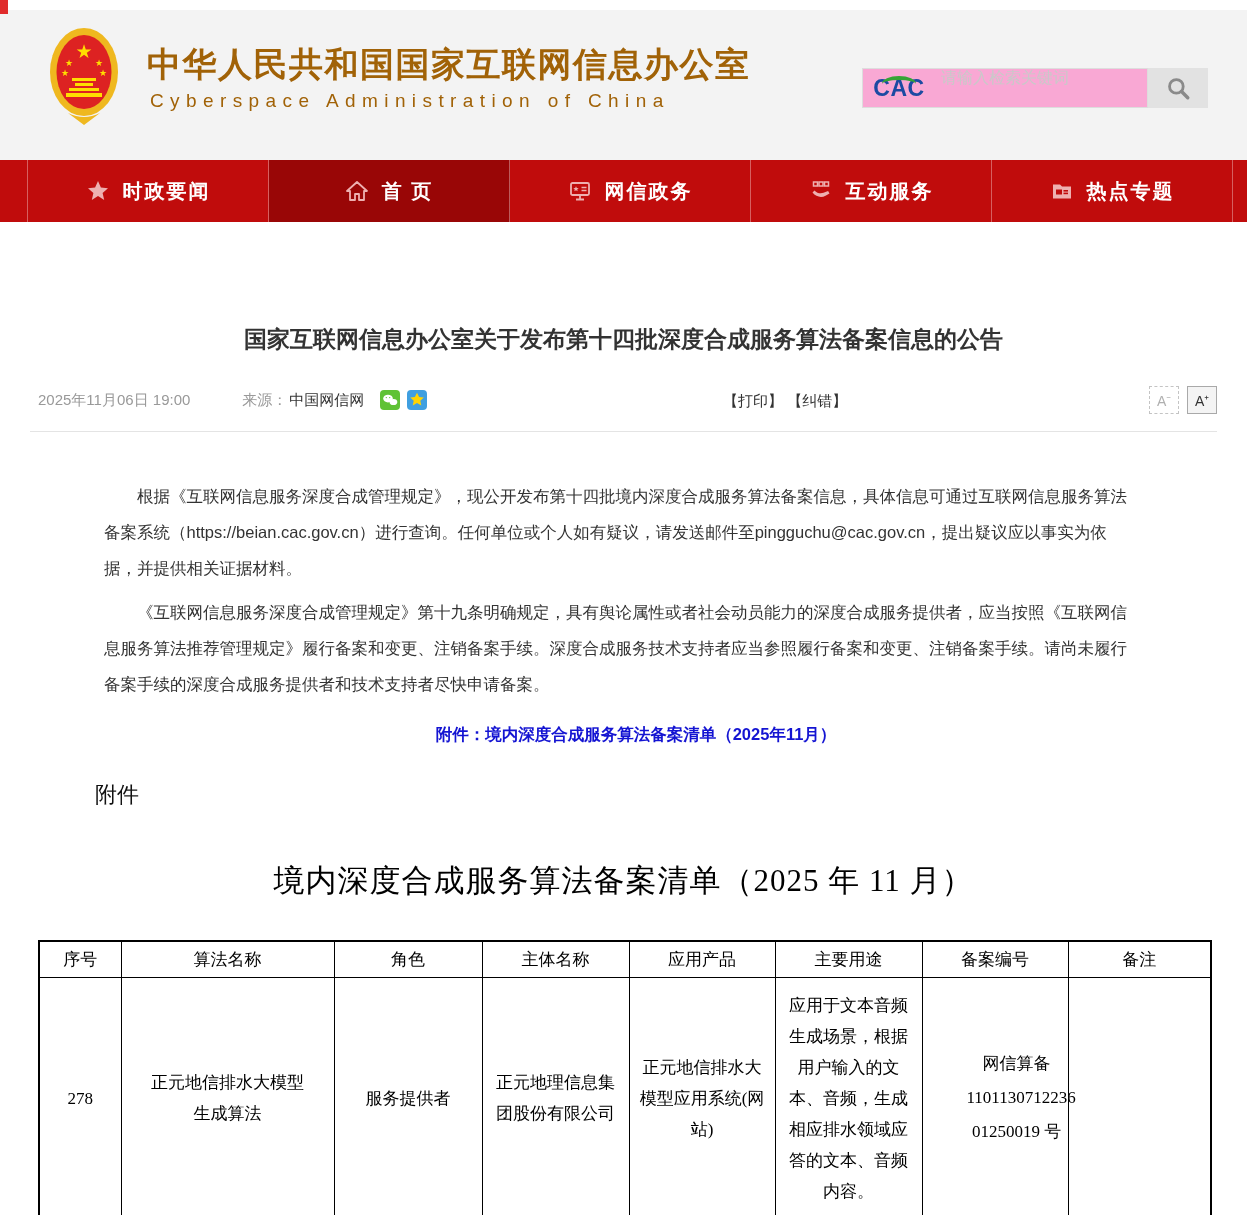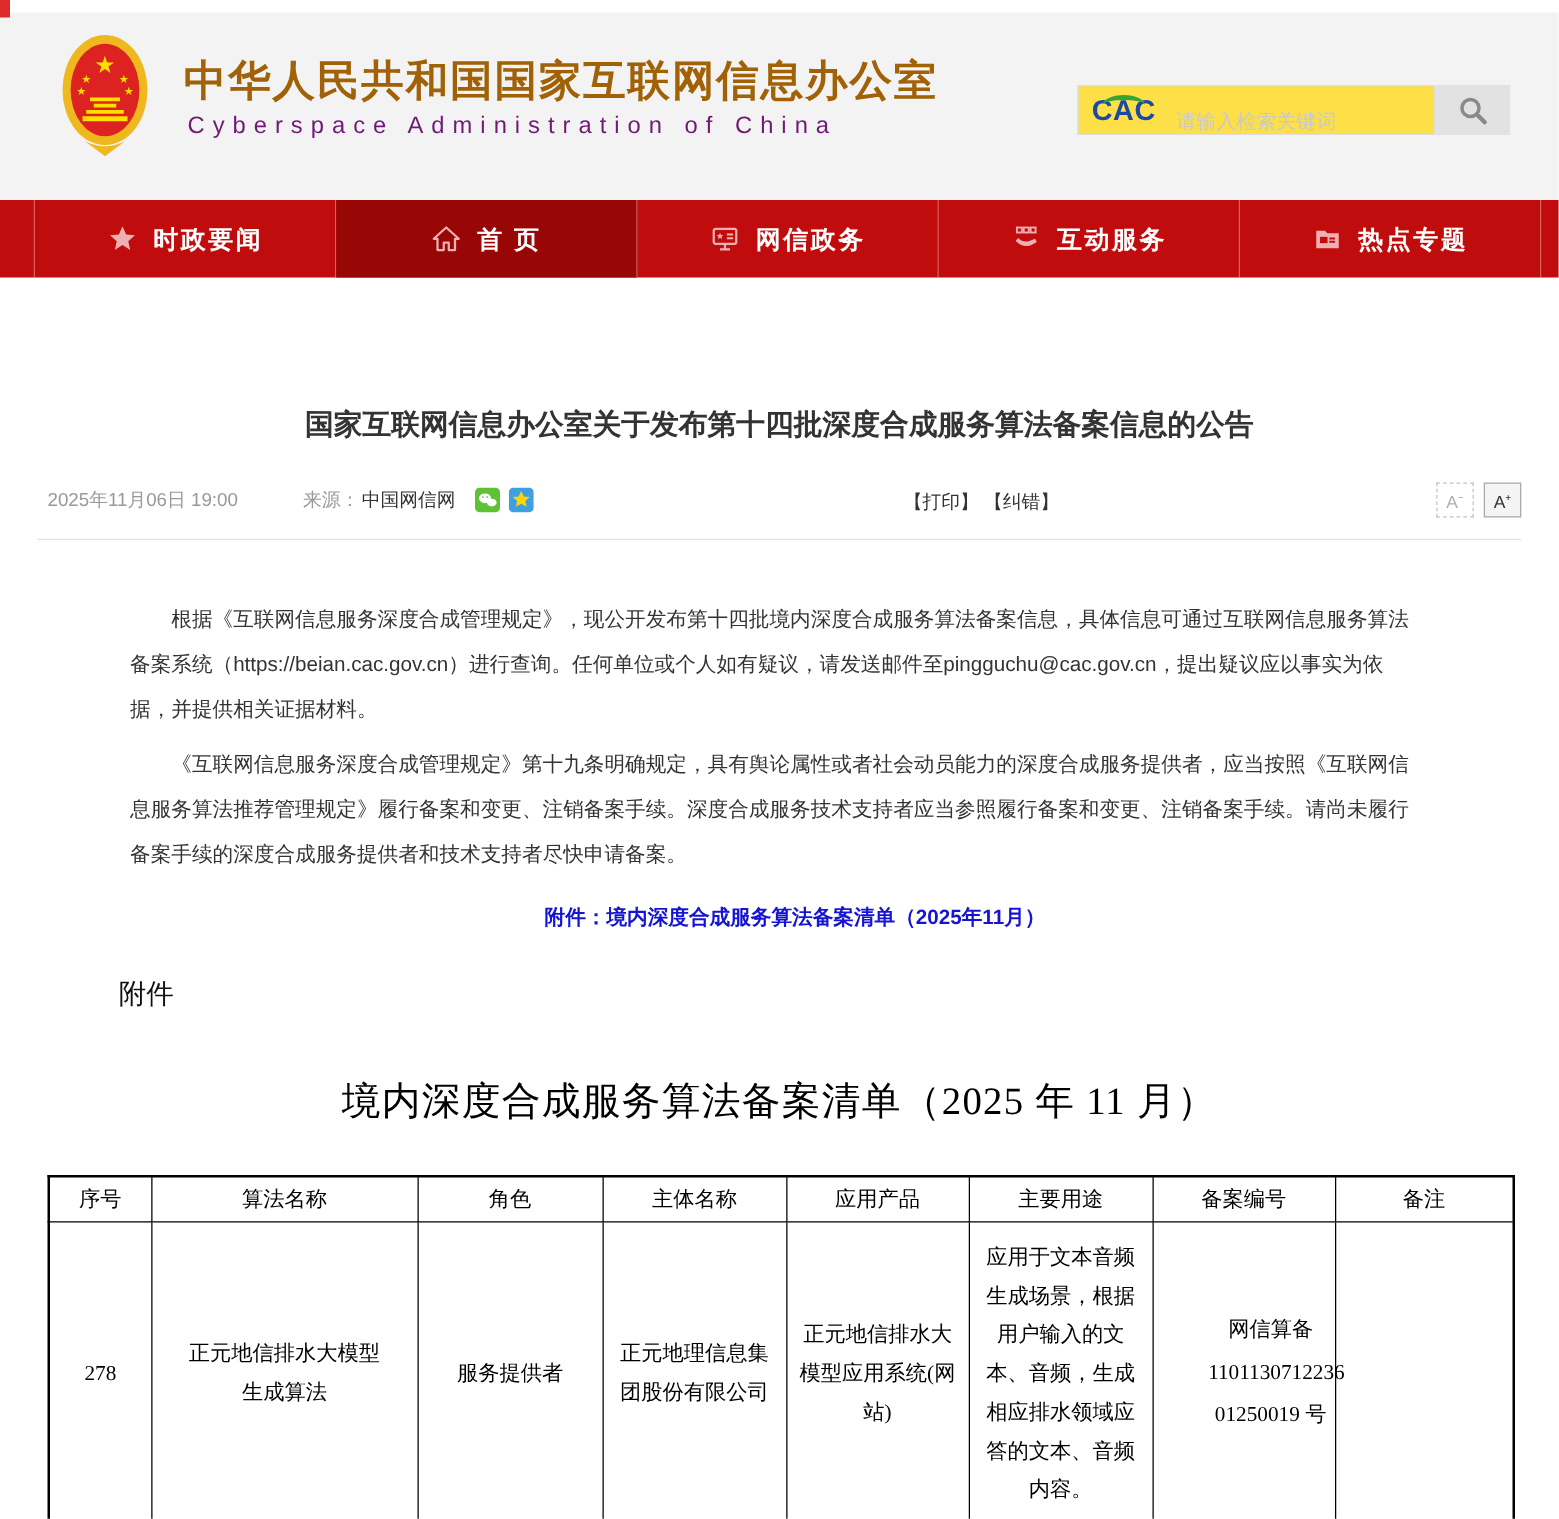--- a/index.html
+++ b/index.html
@@ -4,23 +4,23 @@
 <style>
   html,body{margin:0;padding:0;}
   body{width:1247px;height:1215px;background:#fff;font-family:"Liberation Sans",sans-serif;position:relative;overflow:hidden;}
   .page{position:relative;width:1247px;height:1215px;overflow:hidden;}
   .corner-sliver{position:absolute;left:0;top:0;width:8px;height:14px;background:#e02b2b;z-index:5;}
 
   
   .banner{position:absolute;left:0;top:10px;width:100%;height:150px;background:#f3f3f3;}
   .emblem{position:absolute;left:48px;top:16px;}
   .title-cn{position:absolute;left:147px;top:32px;font-size:34px;font-weight:bold;color:#a16207;letter-spacing:1.5px;white-space:nowrap;}
-  .title-en{position:absolute;left:150px;top:80px;font-size:19px;color:#701a75;letter-spacing:6.4px;white-space:nowrap;}
+  .title-en{position:absolute;left:150px;top:80px;font-size:19px;color:#a16207;letter-spacing:6.4px;white-space:nowrap;}
   .search{position:absolute;left:862px;top:58px;height:40px;display:flex;align-items:stretch;}
-  .search-box{display:flex;align-items:flex-end;width:286px;background:#fde047;border:1px solid #ddd;box-sizing:border-box;}
+  .search-box{display:flex;align-items:flex-start;width:286px;background:#f9a8d4;border:1px solid #ddd;box-sizing:border-box;}
   .cac-logo{width:72px;text-align:center;position:relative;color:#1b4aa2;font-weight:800;font-size:23px;letter-spacing:0.5px;line-height:1;padding-top:8px;box-sizing:border-box;height:100%;}
   .cac-logo .arc{position:absolute;left:19px;top:7px;width:34px;height:12px;border-top:4px solid #35a435;border-radius:50%;}
   .search-input{flex:1;border:none;outline:none;font-size:16px;color:#333;padding:0 6px;min-width:0;background:transparent;}
   .search-input::placeholder{color:#c9c9c9;}
   .search-btn{width:60px;background:#e2e2e2;border:none;cursor:pointer;display:flex;align-items:center;justify-content:center;}
 
   
   .nav{position:absolute;left:0;top:160px;width:100%;height:62px;background:#c00c0c;display:flex;padding-left:27px;box-sizing:border-box;}
   .nav-item{width:240px;height:62px;display:flex;align-items:center;justify-content:center;gap:13px;border-right:1px solid rgba(255,255,255,0.35);cursor:pointer;}
   .nav-item:first-child{border-left:1px solid rgba(255,255,255,0.35);}

